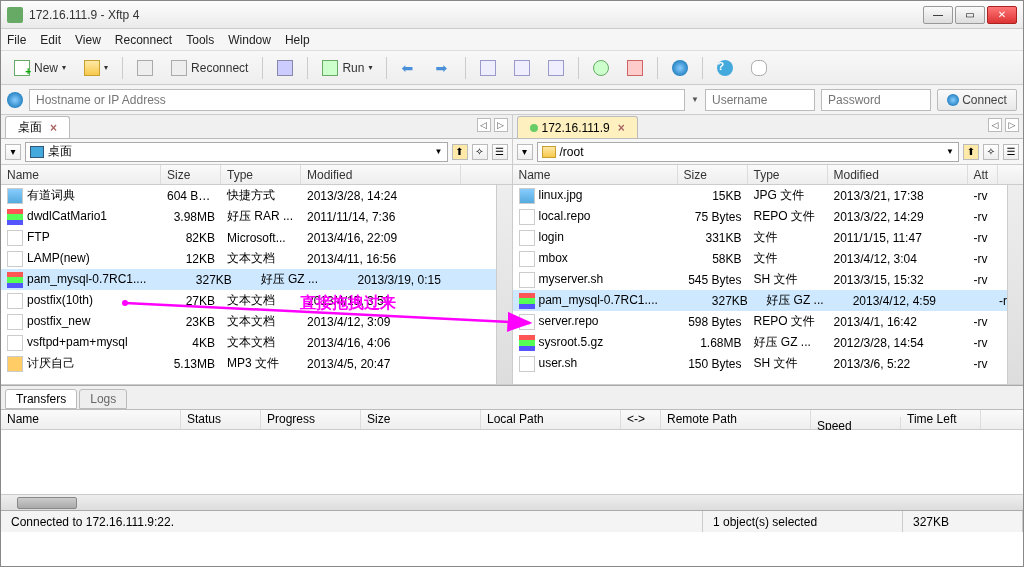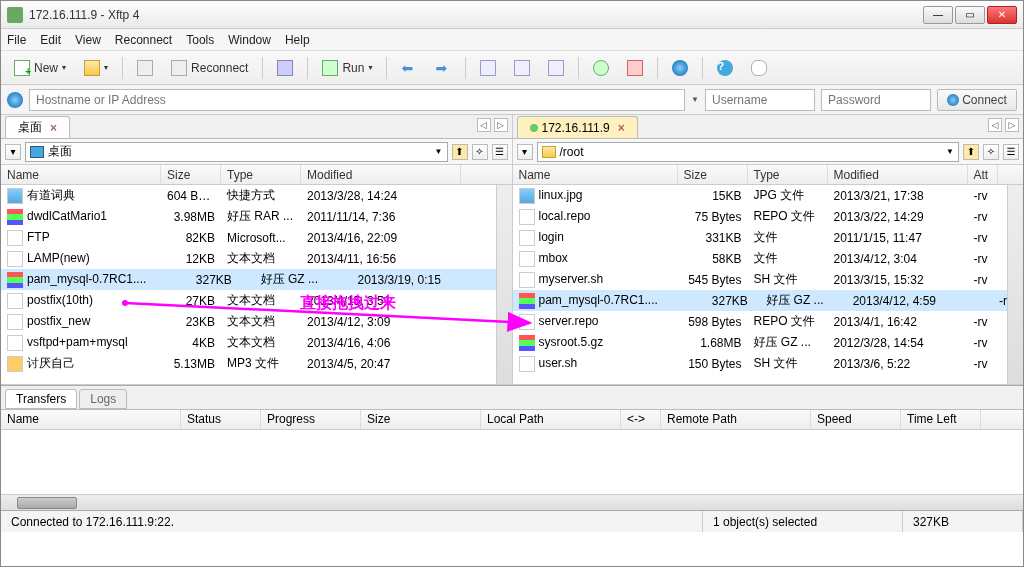--- a/index.html
+++ b/index.html
@@ -365,21 +365,21 @@
     <div class="ttab inactive">Logs</div>
   </div>
   <div class="thdr">
     <div style="width:180px;">Name</div>
     <div style="width:80px;">Status</div>
     <div style="width:100px;">Progress</div>
     <div style="width:120px;">Size</div>
     <div style="width:140px;">Local Path</div>
     <div style="width:40px;">&lt;-&gt;</div>
     <div style="width:150px;">Remote Path</div>
-    <div style="width:90px;">Speed</div>
+    <div style="width:90px;margin-top:7px;">Speed</div>
     <div style="width:80px;">Time Left</div>
   </div>
   <div class="tbody"></div>
   <div class="hscroll">
       <div class="thumb"></div>
     </div>
 </div>
 
 <div class="statusbar">
   <div style="flex:1;">Connected to 172.16.111.9:22.</div>

